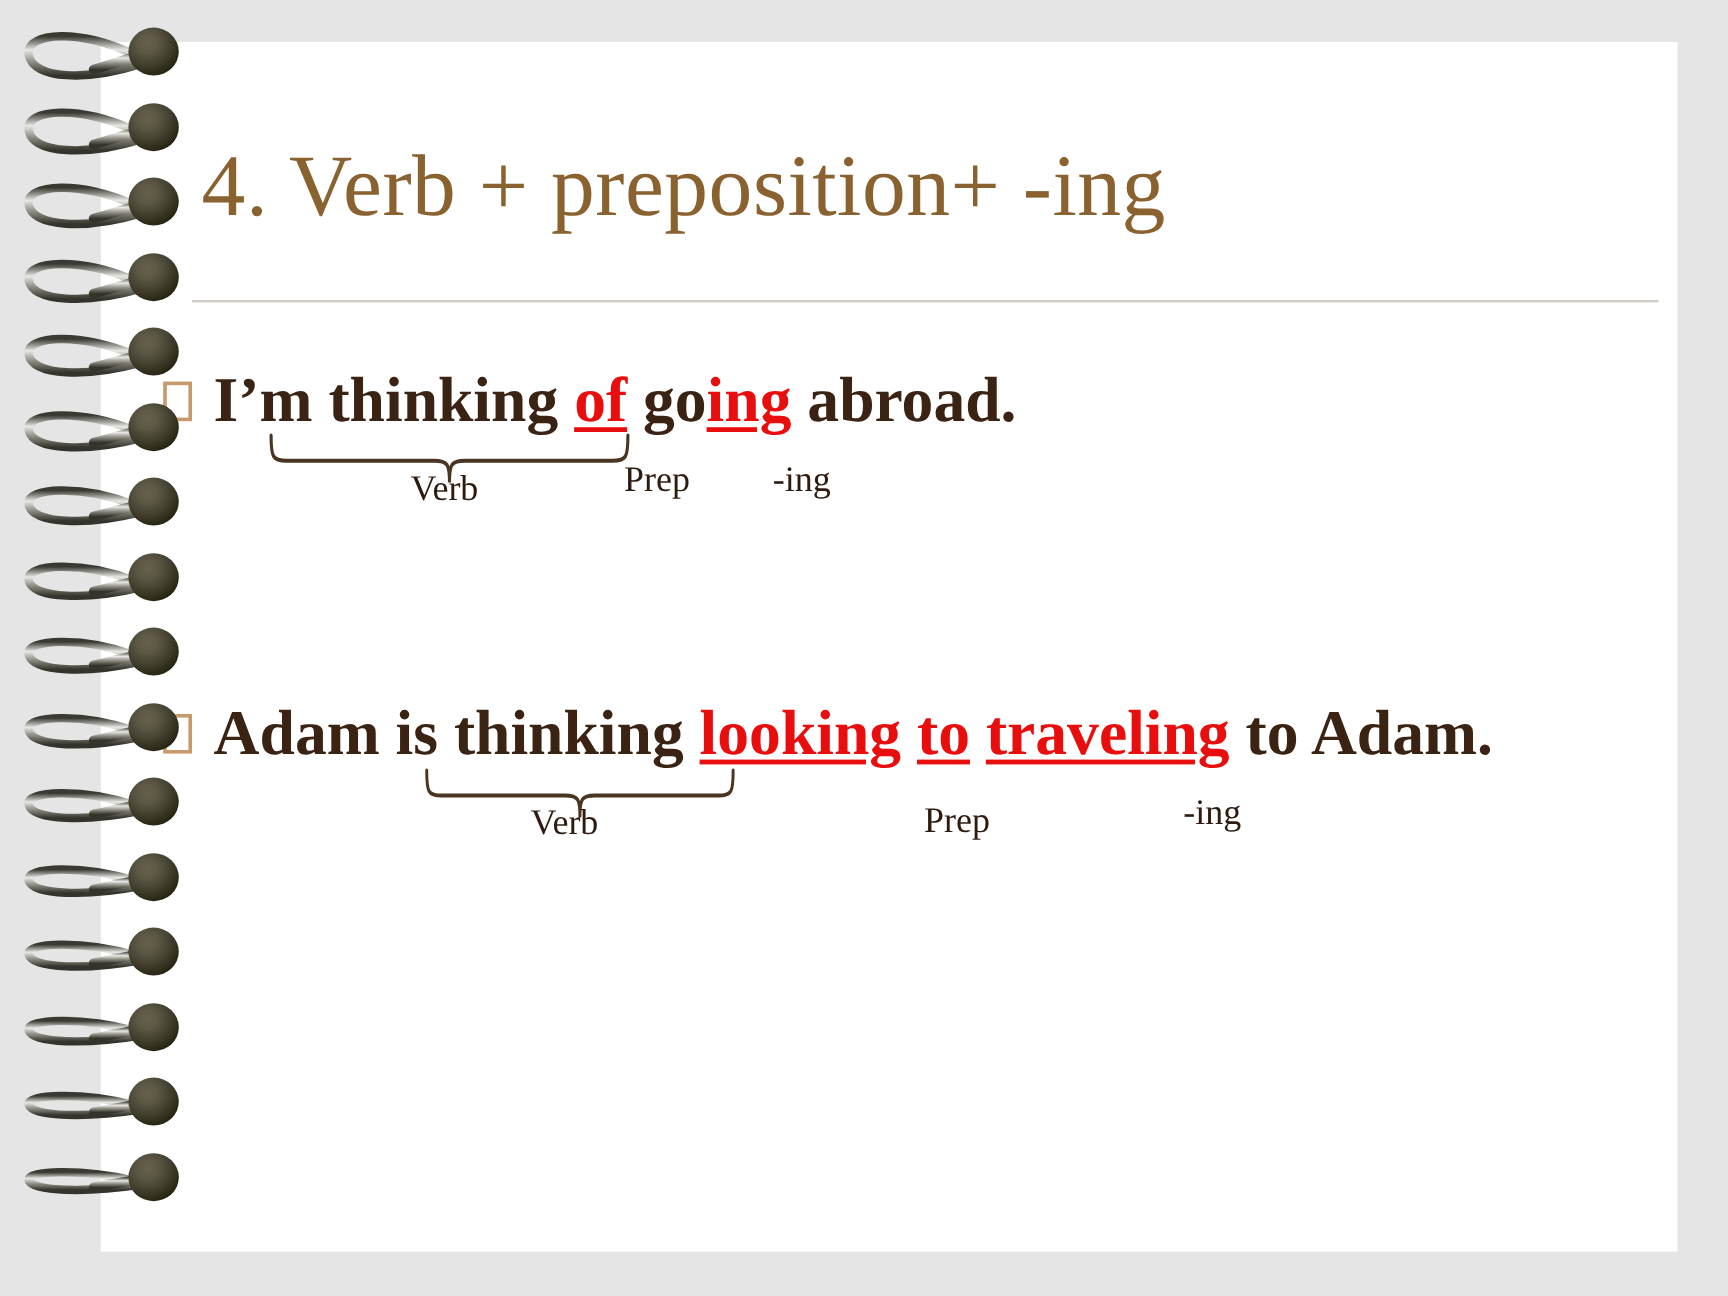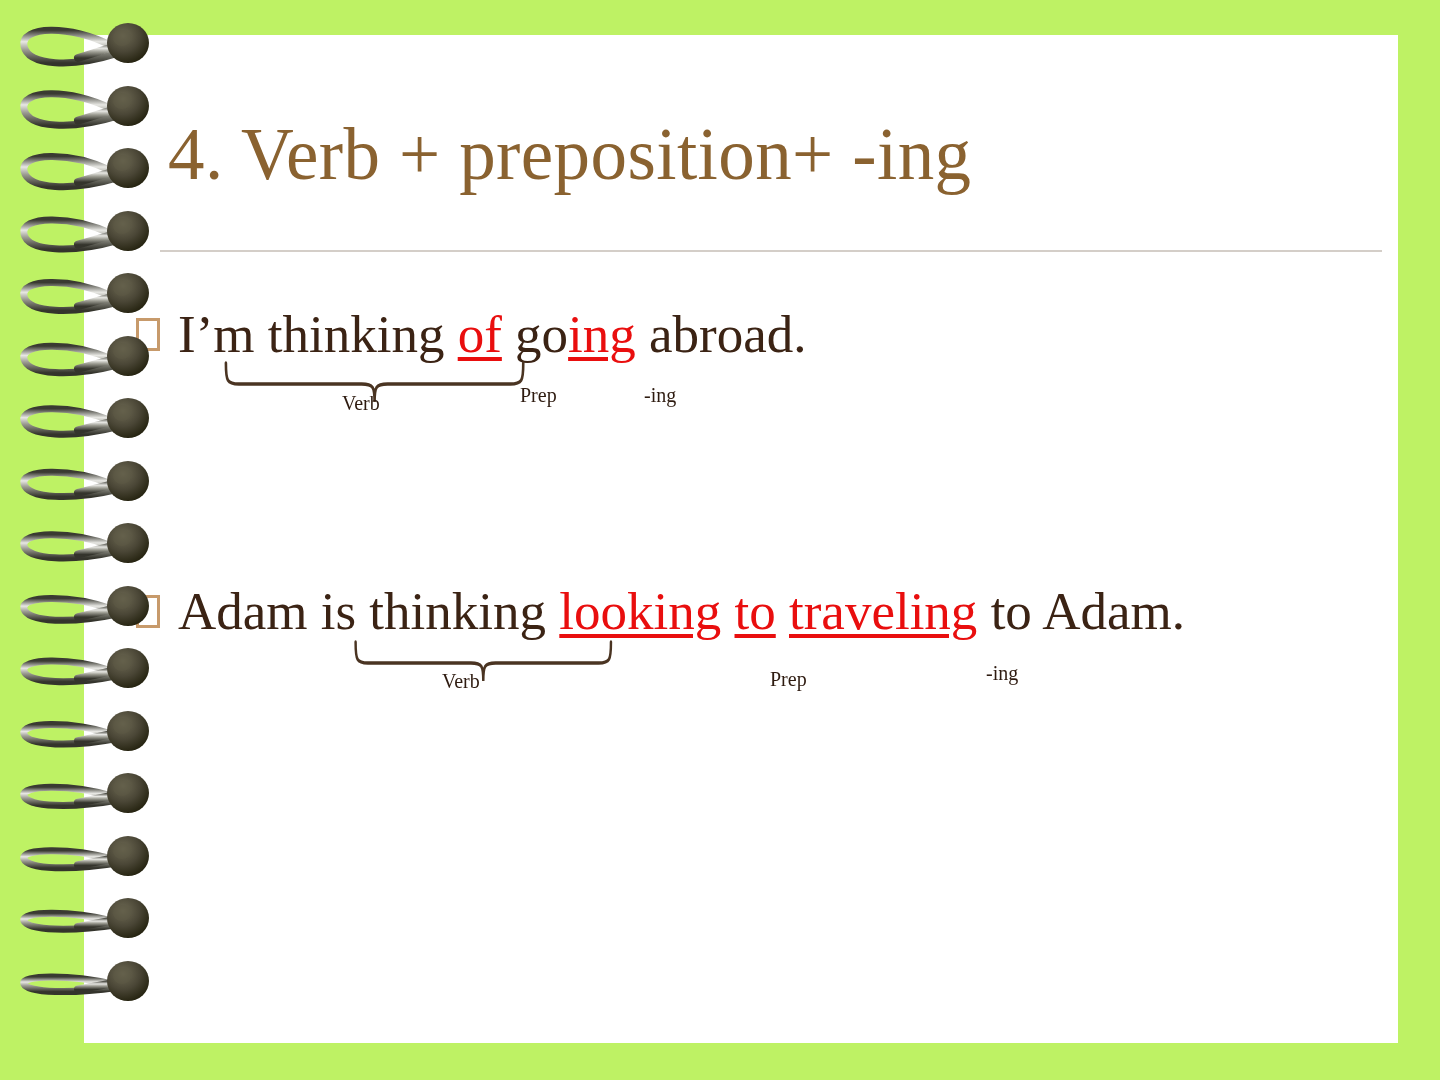--- a/index.html
+++ b/index.html
@@ -10,21 +10,21 @@
     width: 1440px;
     height: 1080px;
     overflow: hidden;
     font-family: "Liberation Serif", "DejaVu Serif", serif;
   }
 
   #slide {
     position: relative;
     width: 1440px;
     height: 1080px;
-    background: #bef264;
+    background: #e5e5e5;
   }
 
   
   #page {
     position: absolute;
     left: 84px;
     top: 35px;
     width: 1314px;
     height: 1008px;
     background: #FFFFFF;
@@ -73,20 +73,21 @@
     left: 136px;
   }
   #block-1 { top: 306px; }
   #block-2 { top: 583px; }
 
   .bullet-line {
     position: relative;
     display: flex;
     align-items: flex-start;
     white-space: nowrap;
+    font-weight: bold;
   }
   .bullet-marker {
     display: inline-block;
     width: 24px;
     height: 33px;
     border: 3px solid #C79A6B;
     background: transparent;
     margin-top: 12px;
     margin-right: 18px;
     flex: 0 0 auto;
@@ -110,21 +111,21 @@
   }
 
   
   .brace {
     position: absolute;
     pointer-events: none;
   }
   .small-label {
     position: absolute;
     color: #2E1B10;
-    font-size: 20px;
+    font-size: 30px;
     line-height: 1;
     white-space: nowrap;
   }
 </style>
 </head>
 <body>
 
 <div id="slide">
 
   <div id="page"></div>

